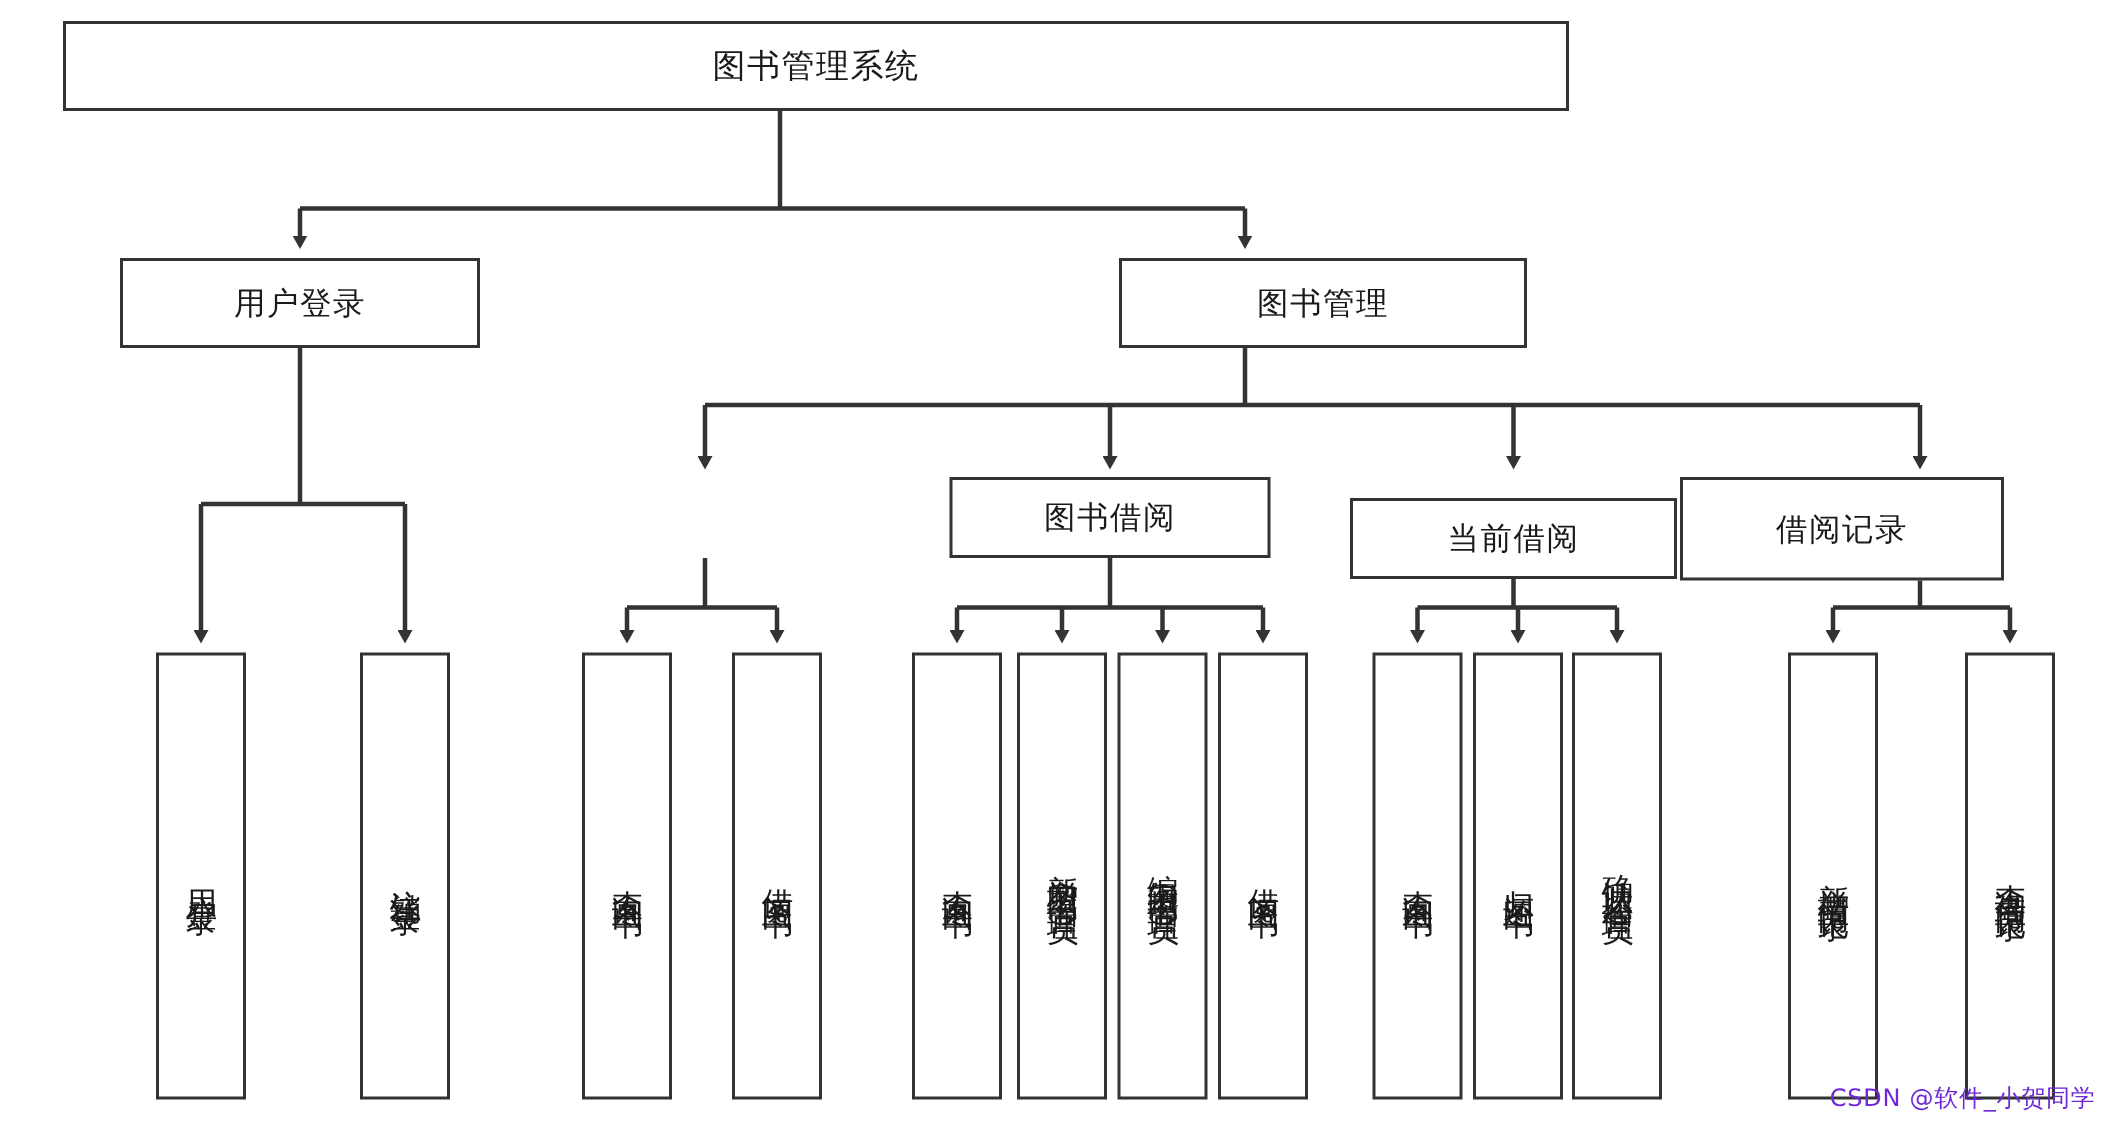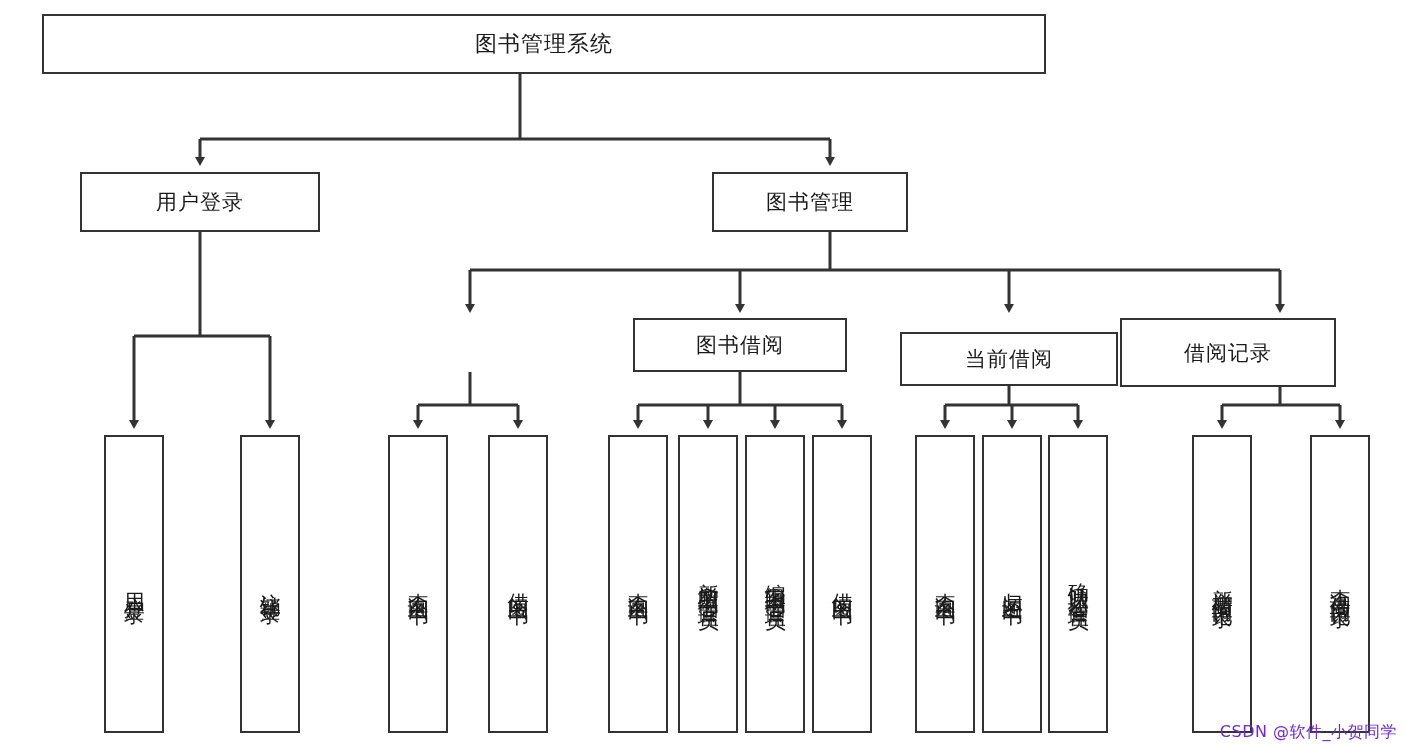--- a/index.html
+++ b/index.html
@@ -124,21 +124,21 @@
     </g>
   </svg>
 
   <div class="node horizontal root" style="left:18px; top:14px; width:1004px; height:60px;margin-left:24px;">
     <span class="label">图书管理系统</span>
   </div>
 
   <div class="node horizontal" style="left:80px; top:172px; width:240px; height:60px;">
     <span class="label">用户登录</span>
   </div>
-  <div class="node horizontal" style="left:712px; top:172px; width:196px; height:60px;">
+  <div class="node horizontal" style="left:746px; top:172px; width:272px; height:60px;">
     <span class="label">图书管理</span>
   </div>
 
   <div class="node horizontal" style="left:633px; top:318px; width:214px; height:54px;">
     <span class="label">图书借阅</span>
   </div>
   <div class="node horizontal" style="left:900px; top:332px; width:218px; height:54px;">
     <span class="label">当前借阅</span>
   </div>
   <div class="node horizontal" style="left:1120px; top:318px; width:216px; height:69px;">

